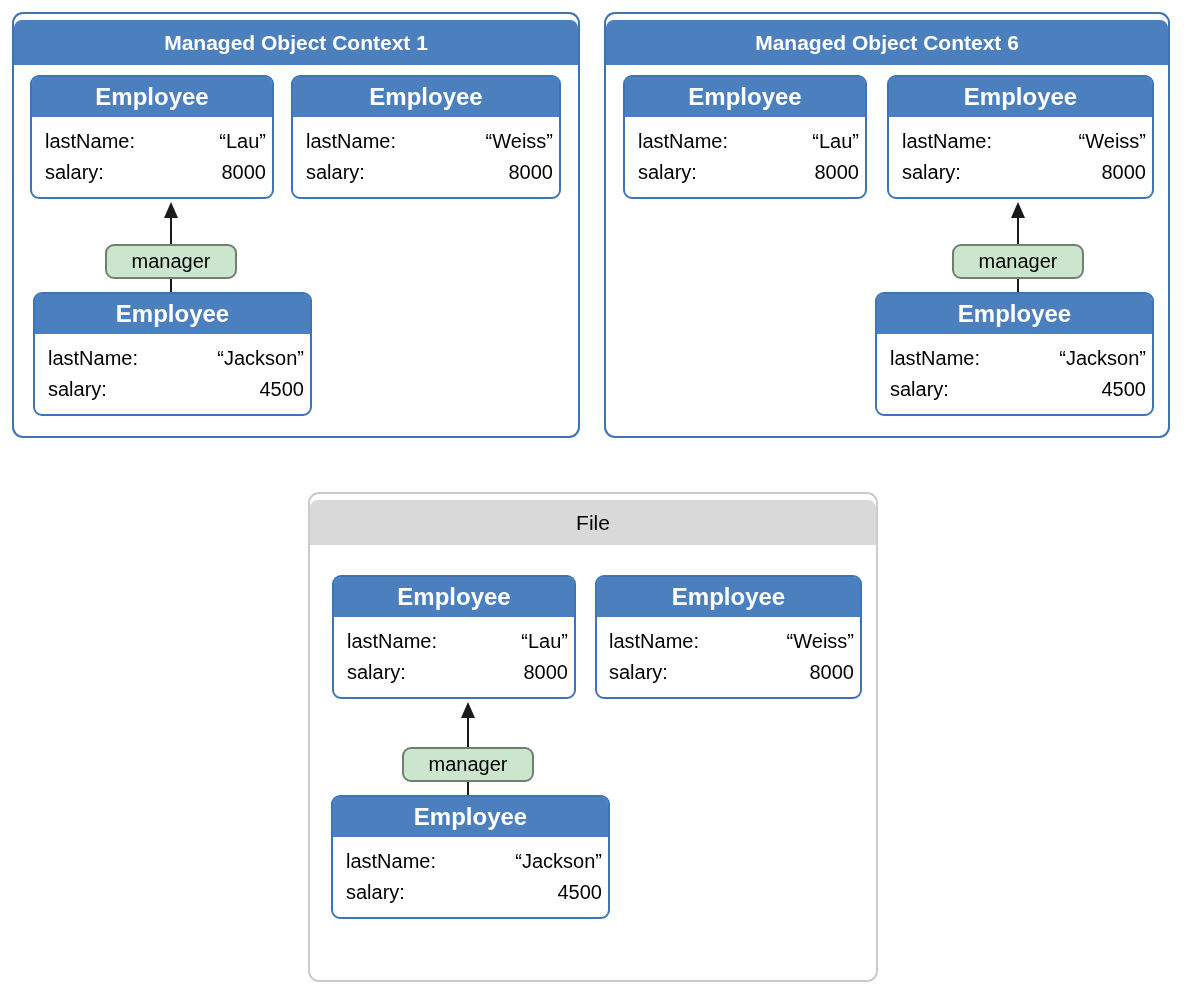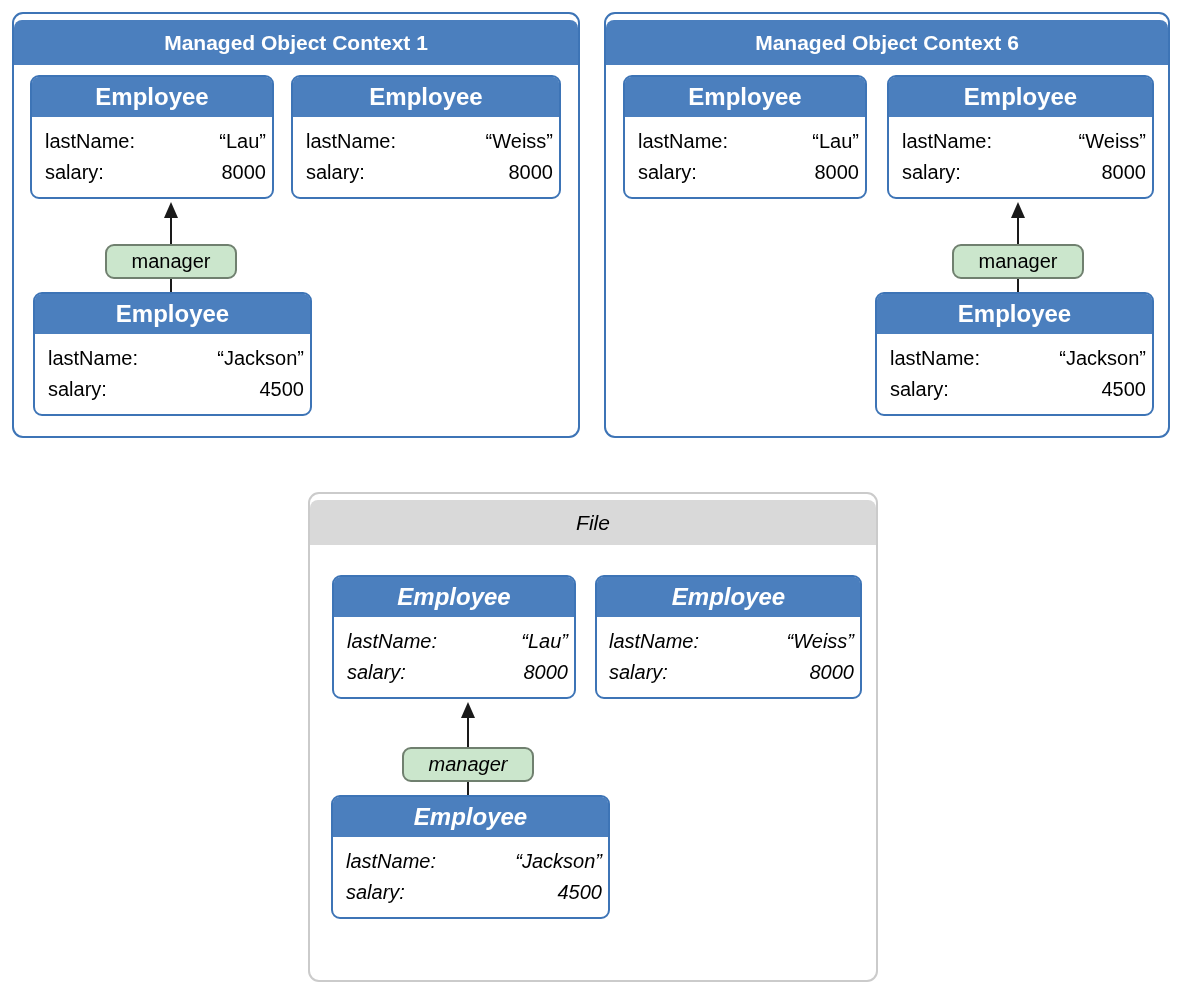--- a/index.html
+++ b/index.html
@@ -6,21 +6,21 @@
     --blue-fill:#4B7FBE; --blue-border:#3D74B6;
     --green-fill:#CBE6CC; --green-border:#70806F;
     --gray-fill:#D9D9D9; --gray-border:#CBCBCB;
     --ink:#1A1A1A;
   }
   *{box-sizing:border-box;margin:0;padding:0;}
   body{background:#ffffff;font-family:"Liberation Sans",sans-serif;color:#000;}
   .canvas{position:relative;width:1184px;height:996px;background:#fff;overflow:hidden;}
 
   .panel{position:absolute;background:#fff;border:2px solid var(--blue-border);border-radius:11px;}
-  .panel.gray{border-color:var(--gray-border);font-style:italic;}
+  .panel.gray{border-color:var(--gray-border);}
   .panel-header{position:absolute;left:0;right:0;top:0;height:45px;background:var(--blue-fill);
     border-radius:8px 8px 0 0;color:#fff;font-weight:bold;font-size:21px;text-align:center;line-height:45px;margin-top:6px;}
   .panel.gray .panel-header{background:var(--gray-fill);color:#000;font-weight:normal;}
 
   .card{position:absolute;background:#fff;border:2px solid var(--blue-border);border-radius:9px;}
   .card-title{height:40px;background:var(--blue-fill);border-radius:6px 6px 0 0;color:#fff;
     font-weight:bold;font-size:24px;text-align:center;line-height:40px;}
   .card-body{padding:9px 6px 9px 13px;font-size:20px;line-height:31px;}
   .rowline{display:flex;white-space:nowrap;justify-content:space-between;}
   .lbl{width:147px;flex-shrink:0;}

